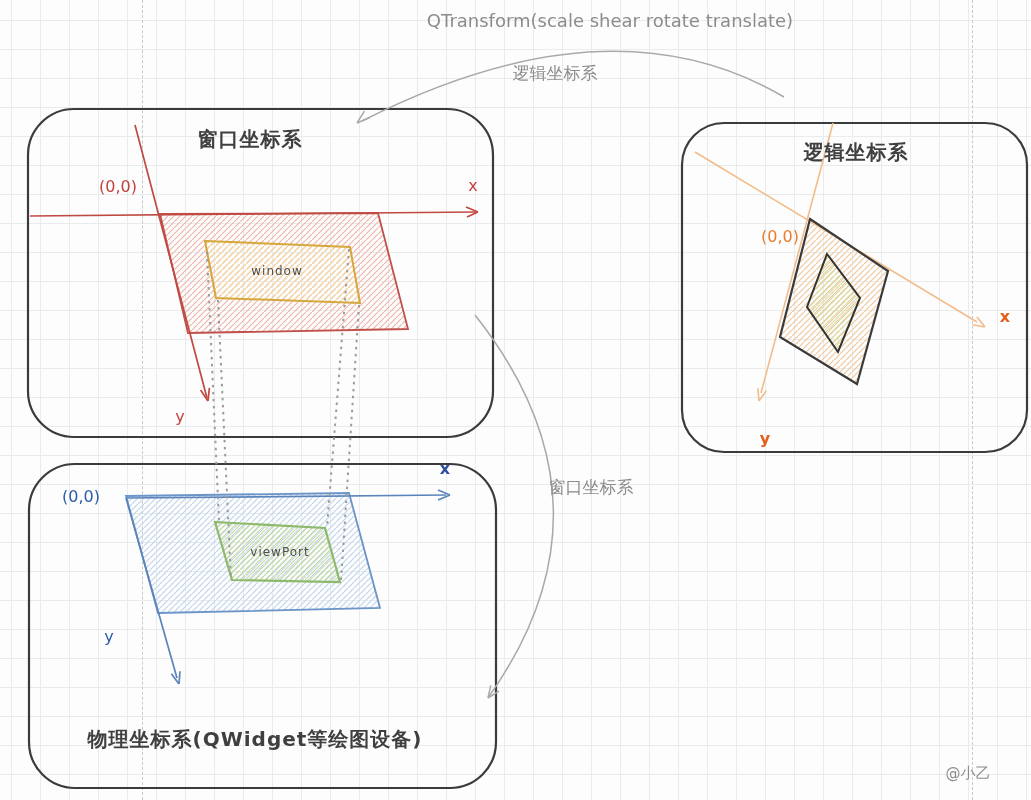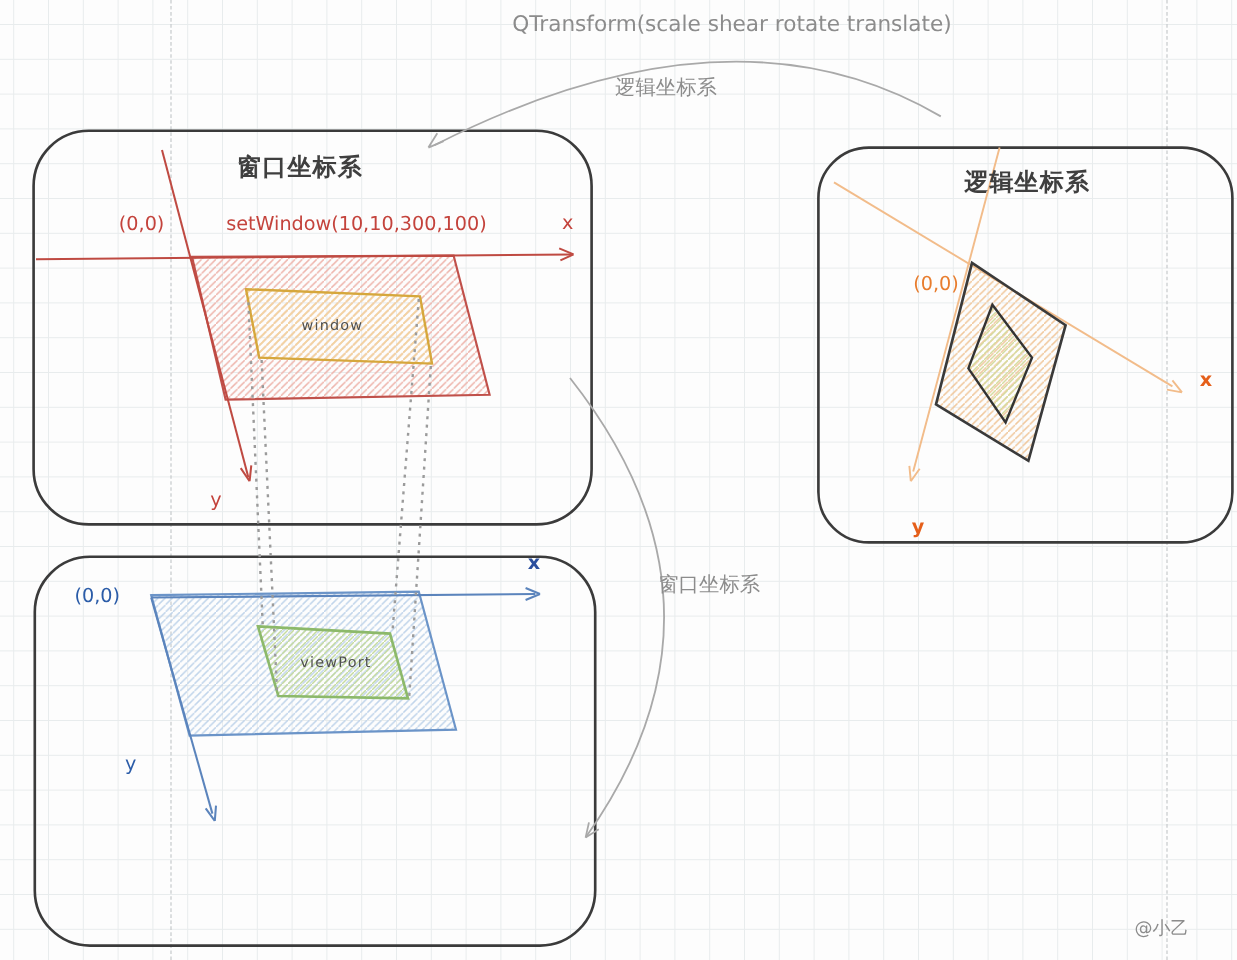--- a/index.html
+++ b/index.html
@@ -119,30 +119,30 @@
       <path d="M488,698 L499,691.1 M488,698 L490.8,685.3"></path>
     </g>
   </svg>
 
   <div class="lbl gray" style="left:610px;top:21px;">QTransform(scale shear rotate translate)</div>
   <div class="lbl graysm" style="left:555px;top:74px;">逻辑坐标系</div>
   <div class="lbl graysm" style="left:591px;top:488px;">窗口坐标系</div>
 
   <div class="lbl boxtitle" style="left:250px;top:139px;">窗口坐标系</div>
   <div class="lbl red" style="left:118px;top:187px;">(0,0)</div>
-  <div class="lbl red" style="left:297px;top:187px;">setWindow(10,10,300,100)</div>
   <div class="lbl red" style="left:473px;top:186px;">x</div>
   <div class="lbl red" style="left:180px;top:417px;">y</div>
   <div class="lbl shapelbl" style="left:277px;top:272px;">window</div>
 
   <div class="lbl boxtitle" style="left:856px;top:152px;">逻辑坐标系</div>
   <div class="lbl orange" style="left:780px;top:237px;">(0,0)</div>
   <div class="lbl orangehot" style="left:1005px;top:317px;">x</div>
   <div class="lbl orangehot" style="left:765px;top:439px;">y</div>
 
   <div class="lbl blue" style="left:81px;top:497px;">(0,0)</div>
   <div class="lbl bluedark" style="left:445px;top:469px;">x</div>
   <div class="lbl blue" style="left:109px;top:637px;">y</div>
+  <div class="lbl boxtitle" style="left:255px;top:739px;">物理坐标系(QWidget等绘图设备)</div>
   <div class="lbl shapelbl" style="left:280px;top:553px;">viewPort</div>
 
   <div class="lbl" style="left:968px;top:774px;color:#8c8c8c;font-size:15px;">@小乙</div>
 
 </div>
 
 </body></html>

